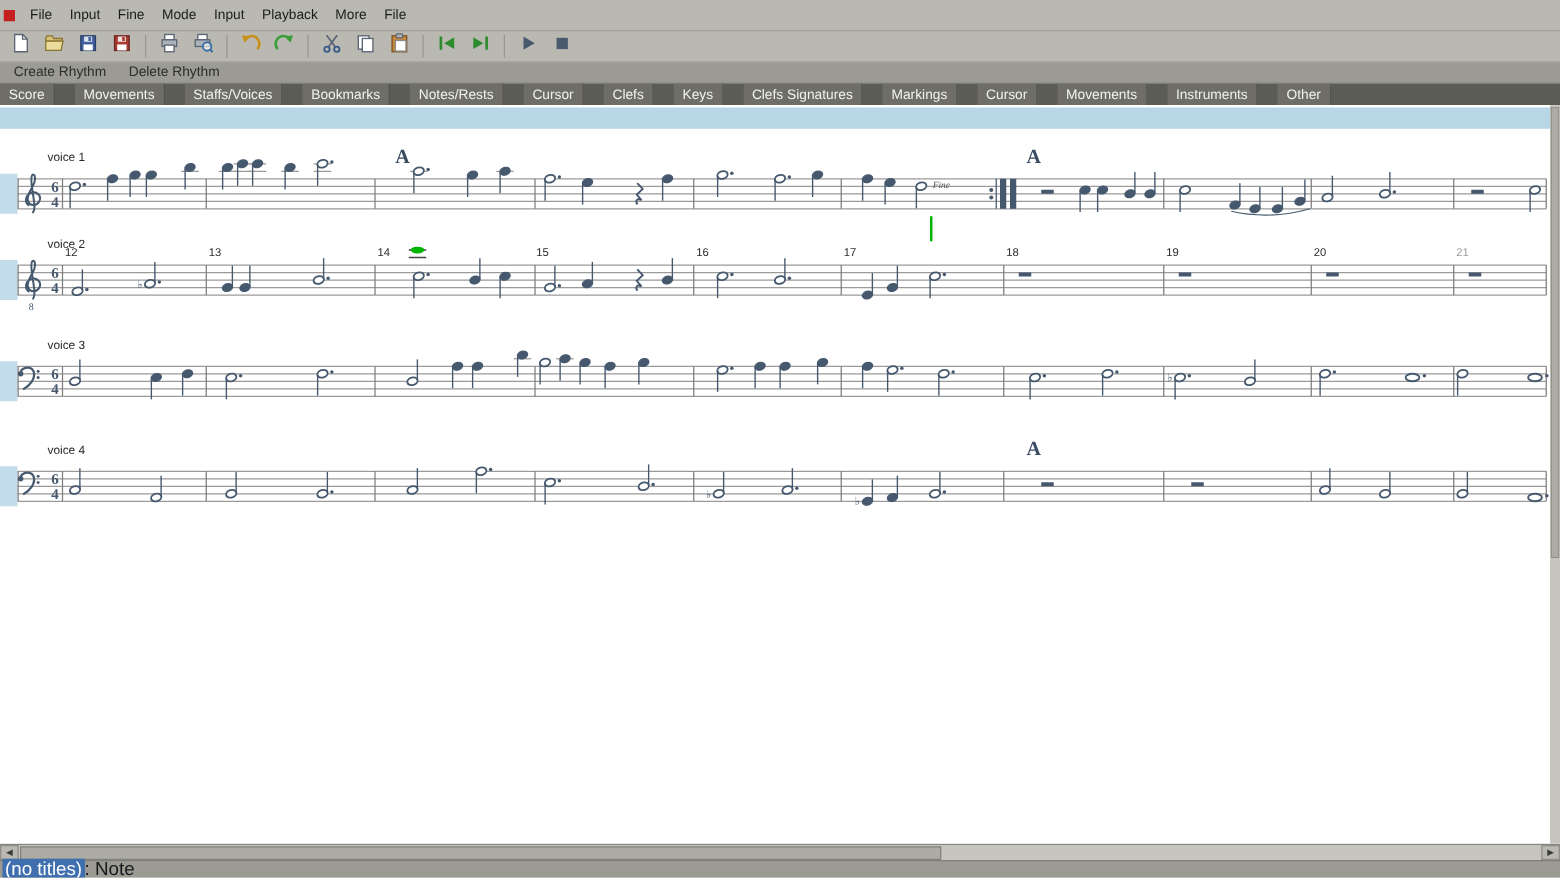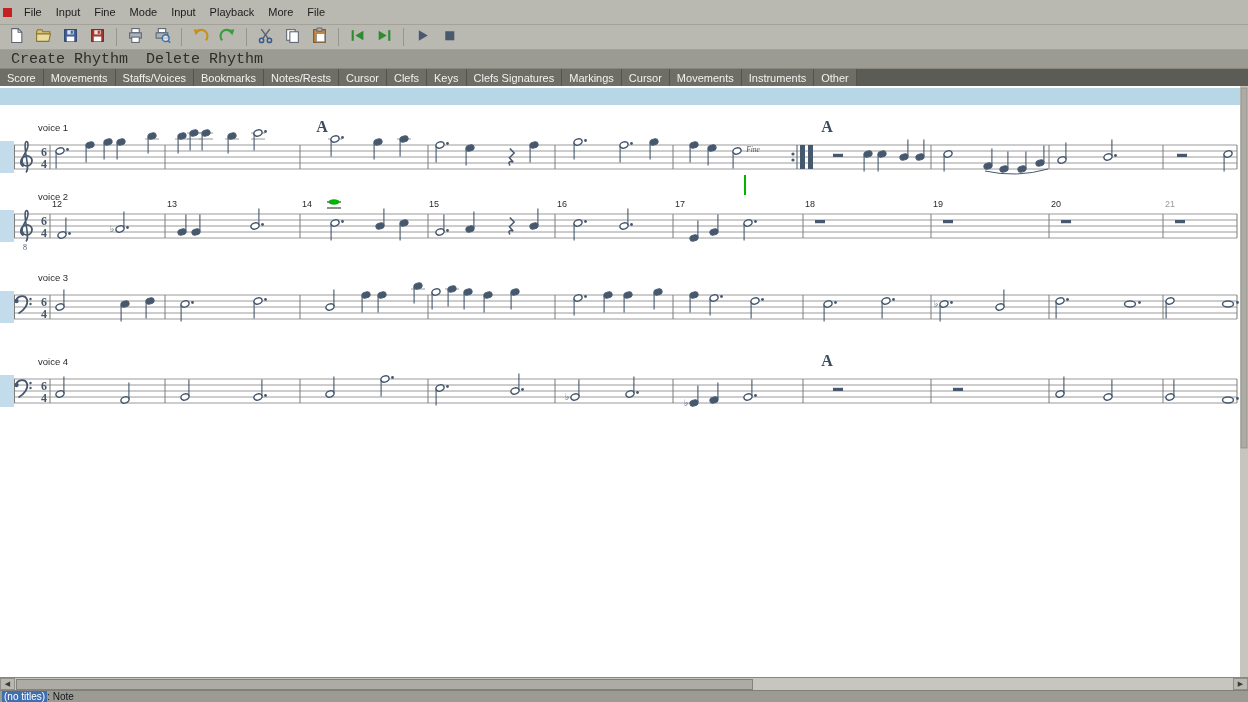--- a/index.html
+++ b/index.html
@@ -5,28 +5,28 @@
   html,body{margin:0;padding:0;}
   body{width:1248px;height:702px;background:#9a9a94;font-family:"Liberation Sans",sans-serif;overflow:hidden;-webkit-user-select:none;user-select:none;}
   .window{width:1248px;height:702px;display:flex;flex-direction:column;}
   .menubar{height:30px;background:#b9b9b2;display:flex;align-items:center;border-bottom:1px solid #a2a29a;box-sizing:border-box;}
   .app-icon{width:9px;height:9px;background:#c42020;margin:0 5px 0 3px;flex:none;}
   .menu-item{font-size:11px;color:#1c1c1c;padding:2px 7px;cursor:default;}
   .toolbar{height:25px;background:#b9b9b2;display:flex;align-items:center;padding-left:3px;border-bottom:1px solid #a2a29a;box-sizing:border-box;}
   .tb-btn{width:23px;height:22px;display:flex;align-items:center;justify-content:center;margin:0 1px;border:1px solid transparent;}
   .tb-sep{width:1px;height:18px;background:#96968e;margin:0 5px;flex:none;}
   .rhythm-bar{height:19px;background:#9b9b94;display:flex;align-items:center;border-bottom:1px solid #87877f;box-sizing:border-box;padding-left:2px;}
-  .rhythm-btn{font-size:15px;color:#2d2d29;padding:2px 9px;cursor:default;font-family:Liberation Mono, monospace;}
-  .command-bar{height:20px;background:#5c5c56;display:flex;align-items:stretch;}
+  .rhythm-btn{font-size:11px;color:#2d2d29;padding:2px 9px;cursor:default;}
+  .command-bar{height:20px;background:#5c5c56;display:flex;align-items:stretch;gap:16px;}
   .cmd-btn{font-size:11px;color:#f2f2ee;background:#6e6e67;padding:3px 7px 0 7px;border-right:1px solid #54544e;cursor:default;white-space:nowrap;}
   .score-area{height:700px;background:#ffffff;position:relative;overflow:hidden;}
   .hscroll{height:14px;background:#c6c6be;display:flex;align-items:center;border-top:1px solid #87877f;box-sizing:border-box;}
   .scroll-arrow{width:15px;height:12px;background:#b9b9b2;border:1px solid #8f8f87;box-sizing:border-box;display:flex;align-items:center;justify-content:center;font-size:7px;color:#3a3a36;font-family:"DejaVu Sans",sans-serif;flex:none;}
   .scroll-thumb{height:11px;background:#acaca4;border:1px solid #82827a;box-sizing:border-box;flex:none;}
-  .statusbar{height:14px;background:#9b9b94;font-size:10px;color:#17171c;display:flex;align-items:center;padding-left:2px;border-top:1px solid #80807a;box-sizing:border-box;}
+  .statusbar{height:14px;background:#9b9b94;font-size:15px;color:#17171c;display:flex;align-items:center;padding-left:2px;border-top:1px solid #80807a;box-sizing:border-box;}
   .status-hl{background:#3f6fae;color:#ffffff;padding:0 2px;}
   svg text{pointer-events:none;}
 </style>
 </head>
 <body>
 
 <div class="window">
   <div class="menubar">
     <span class="app-icon"></span>
   <span class="menu-item">File</span>

